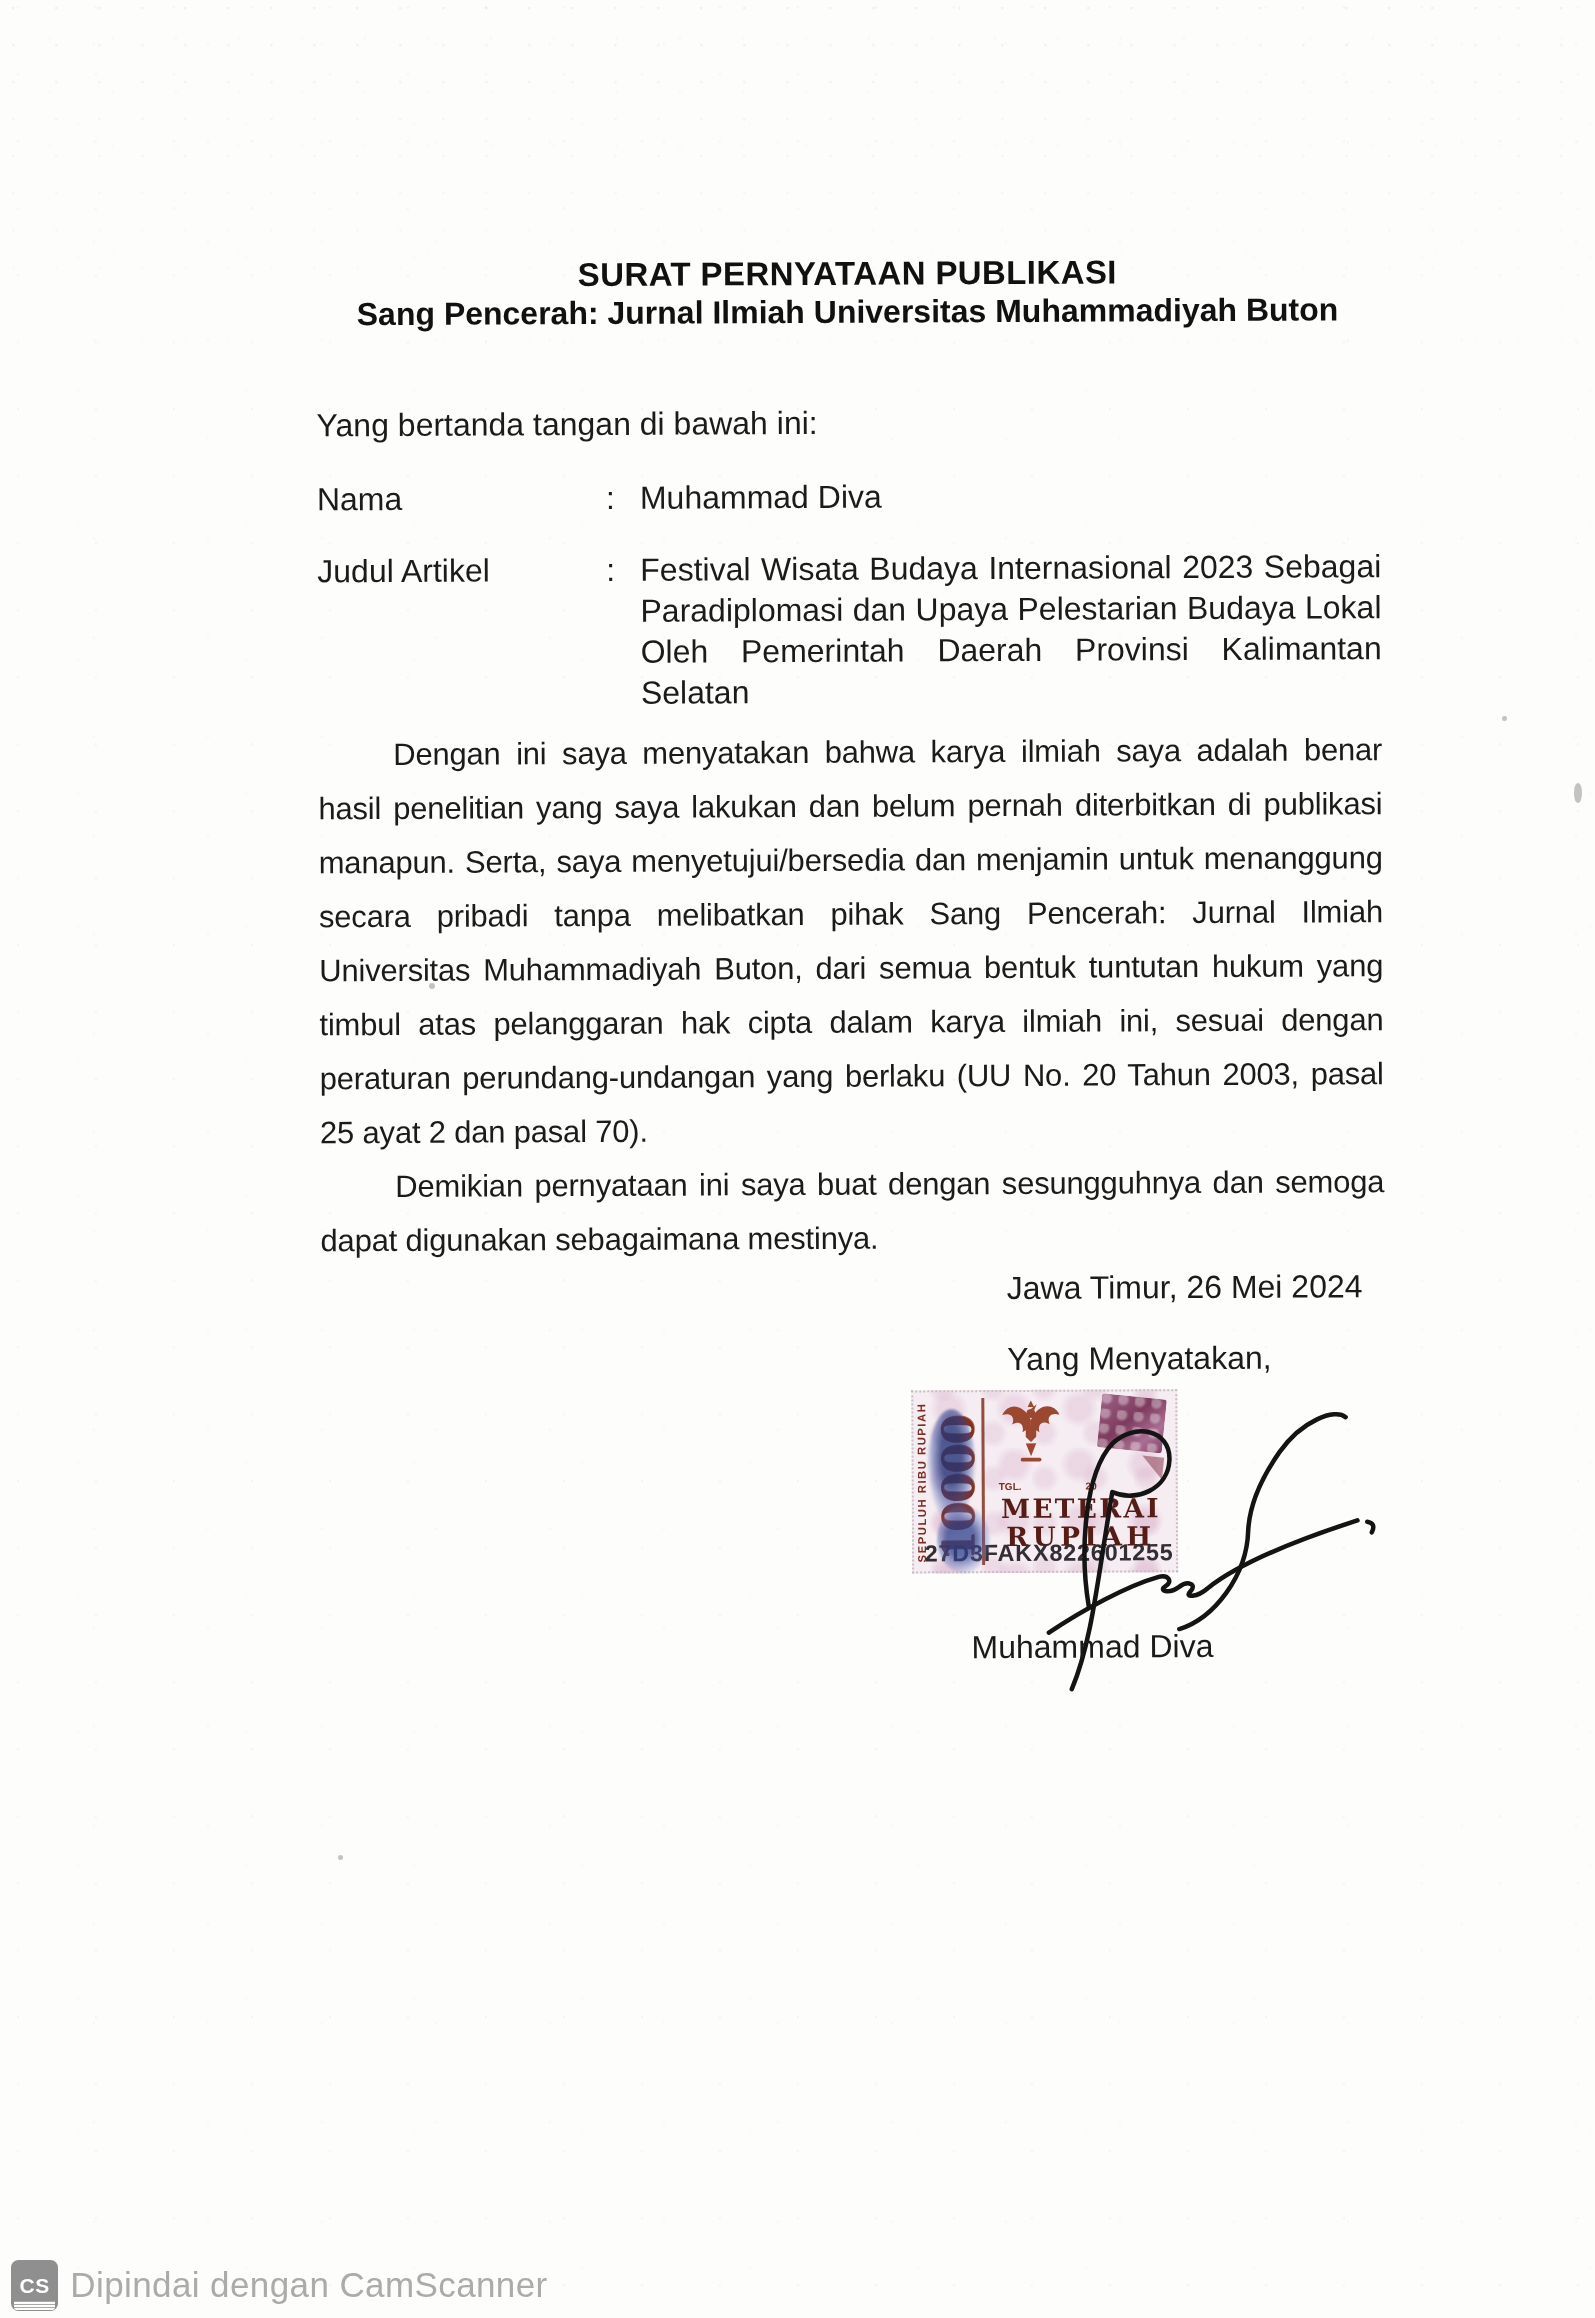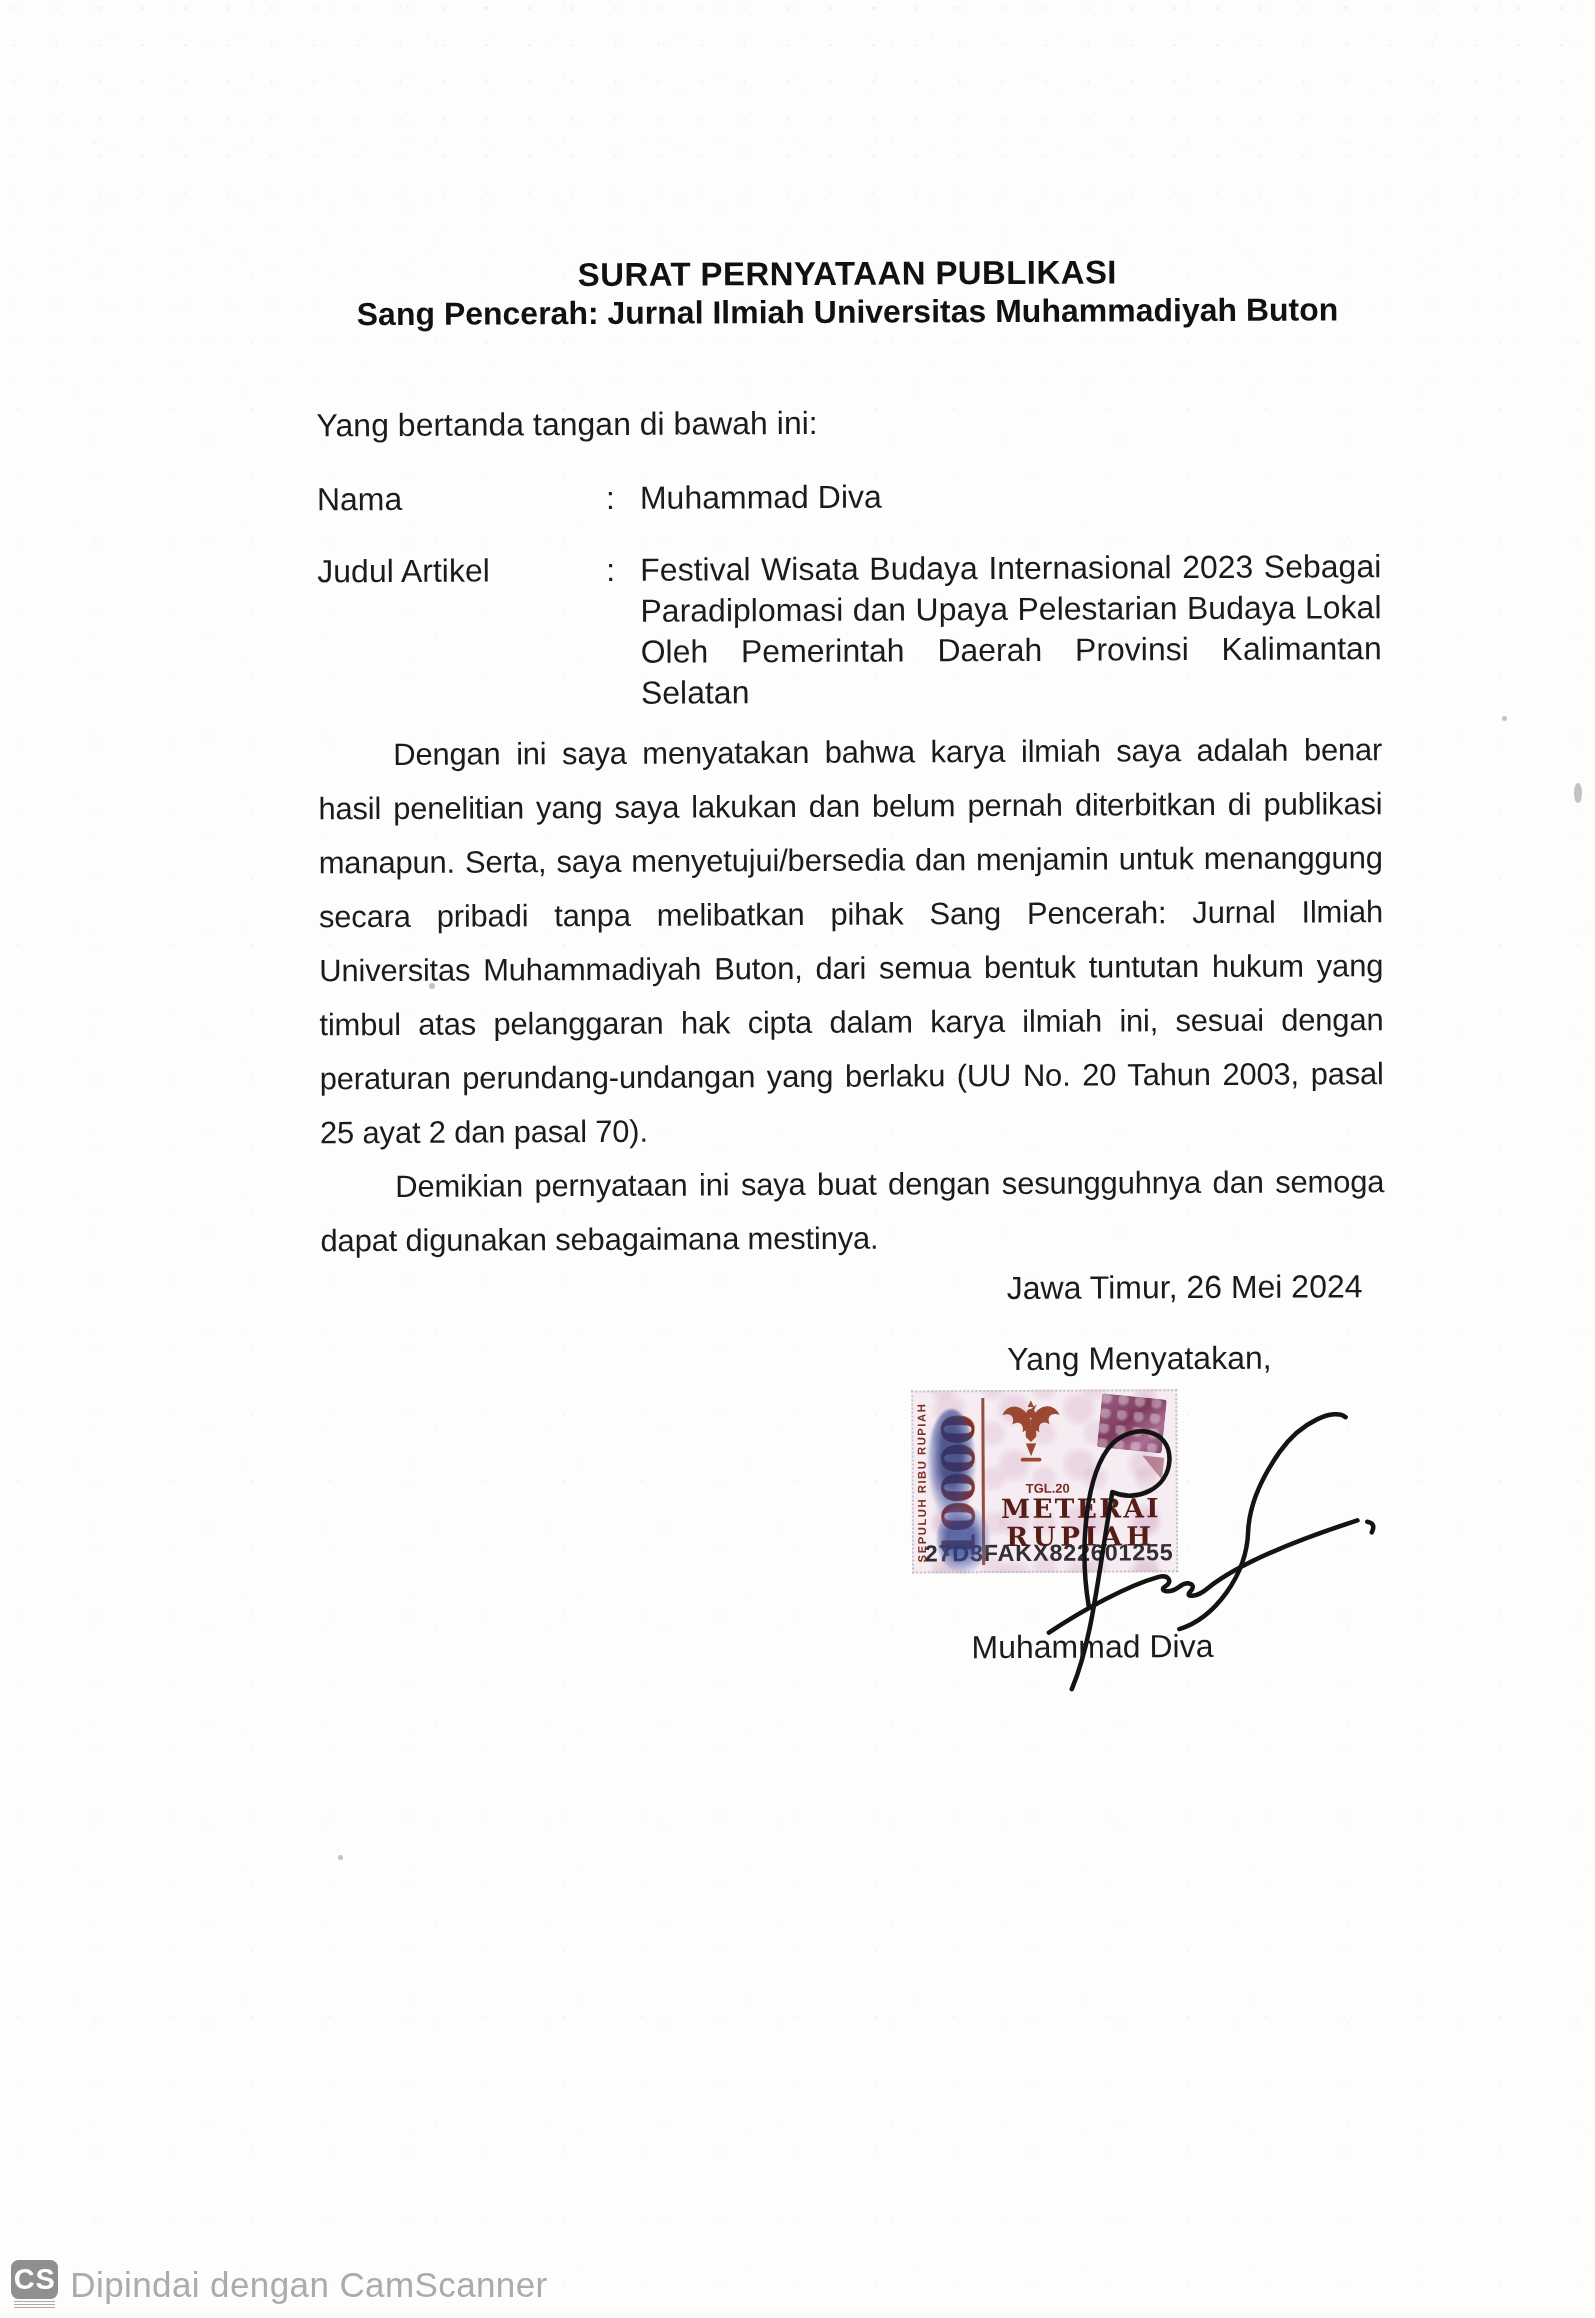--- a/index.html
+++ b/index.html
@@ -126,22 +126,22 @@
     color: #82301f;
     text-shadow: 0.8px 0.8px 0 #b86a50;
   }
   .stamp-divider {
     position: absolute; left: 68px; top: 6px; bottom: 6px; width: 3px;
     background: #82301f; opacity: .85;
   }
   .garuda { position: absolute; left: 85px; top: 6px; }
   .stamp-tgl {
     position: absolute; left: 85px; top: 89px; width: 98px;
-    display: flex; justify-content: center;
-    font-size: 13px; font-weight: bold; color: #7c2d21;
+    display: flex; justify-content: space-between;
+    font-size: 10px; font-weight: bold; color: #7c2d21;
   }
   .stamp-title {
     position: absolute; left: 78px; top: 103px; width: 178px;
     text-align: center;
     font-family: "DejaVu Serif", serif;
     font-weight: bold; color: #551d15;
     font-size: 26.4px; line-height: 28px; letter-spacing: 2.3px;
   }
   .stamp-title .t2 { letter-spacing: 4.5px; }
   .stamp-serial {
@@ -192,24 +192,24 @@
   .a2 { left: 429px;  top: 983px; width: 6px;  height: 6px;  }
   .a3 { left: 338px;  top: 1855px; width: 5.3px;  height: 5.3px;  }
   .a4 { left: 1502px; top: 716px;  width: 4.5px;  height: 4.5px;  }
 
   
   .footer { position: absolute; left: 11.3px; top: 2260px; display: flex; align-items: center; }
   .cs-logo {
     position: relative; width: 47px; height: 50px; flex: 0 0 47px;
   }
   .cs-logo .cs-box {
-    position: absolute; left: 0; top: 0; width: 47px; height: 39px;
+    position: absolute; left: 0; top: 0; width: 47px; height: 51px;
     background: #8f8f8f; border-radius: 7.5px;
     display: flex; align-items: center; justify-content: center;
-    color: #fff; font-weight: bold; font-size: 29px; letter-spacing: 0.8px;
+    color: #fff; font-weight: bold; font-size: 21px; letter-spacing: 0.8px;
   }
   .cs-logo .cs-pages {
     position: absolute; left: 3px; bottom: 0; width: 41px; height: 9px;
     background: repeating-linear-gradient(180deg, #a9a9a9 0 1.5px, #fdfdfc 1.5px 3px);
     border-radius: 0 0 3px 3px;
   }
   .watermark {
     margin-left: 12px;
     font-size: 35px; color: #ababab; letter-spacing: 0.4px;
   }

